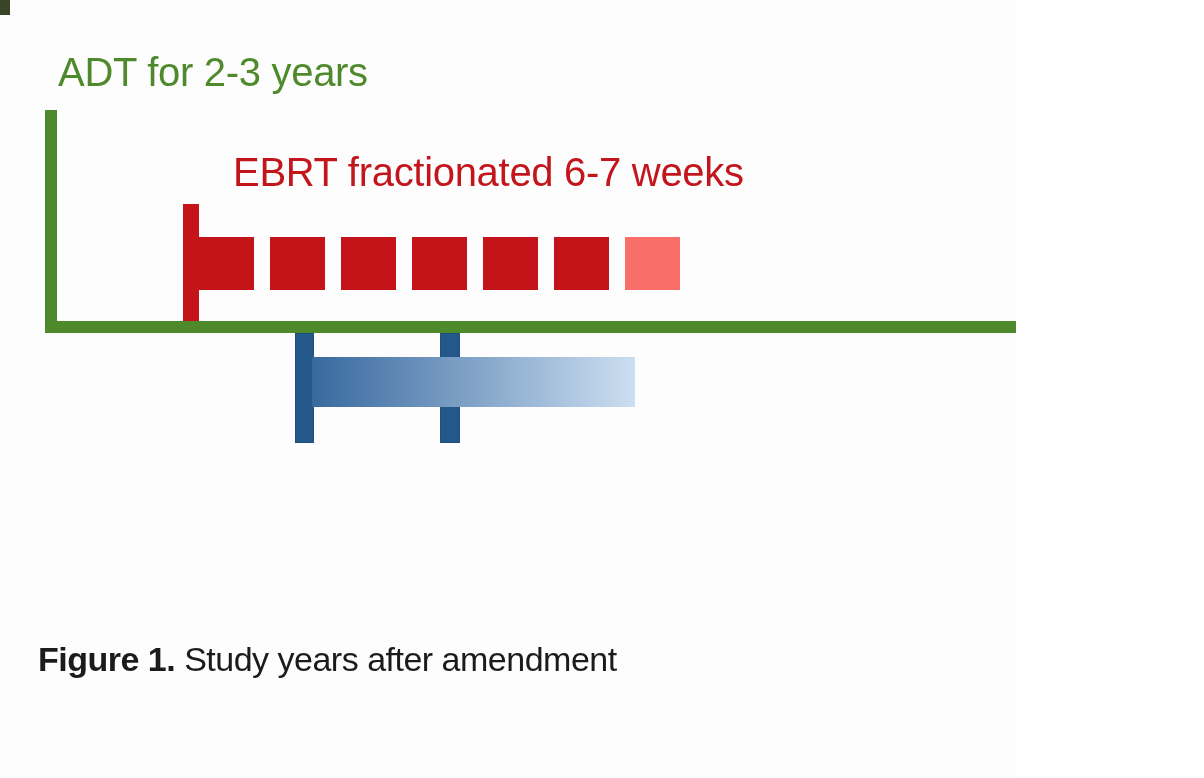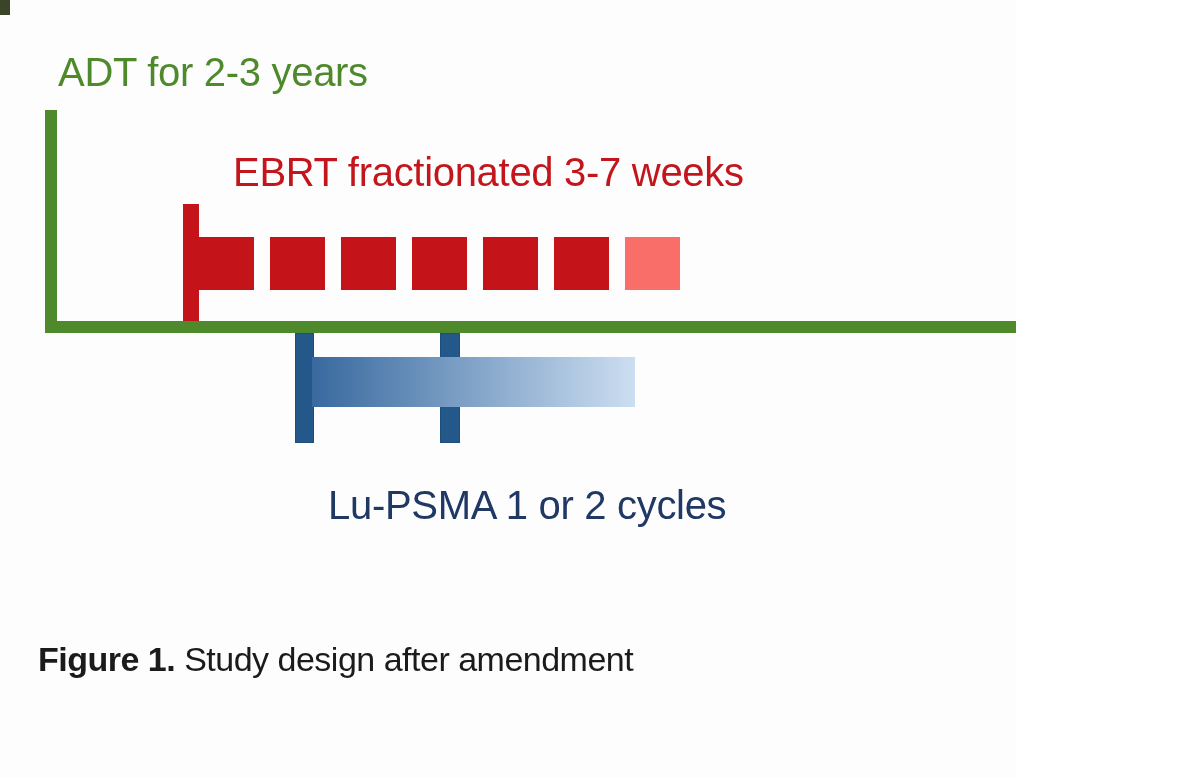--- a/index.html
+++ b/index.html
@@ -94,43 +94,42 @@
 </style>
 </head>
 <body>
 
 <div class="canvas">
 
   <div class="corner-mark"></div>
 
   <div class="adt-label">ADT for 2-3 years</div>
 
-  <div class="ebrt-label">EBRT fractionated 3-7 weeks</div>
+  <div class="ebrt-label">EBRT fractionated 6-7 weeks</div>
 
   <div class="timeline-vertical"></div>
   <div class="timeline-horizontal"></div>
   <div class="timeline-arrowhead"></div>
 
   <div class="ebrt-start-bar"></div>
   <div id="ebrt-blocks">
       <div class="fraction-block dark" style="left: 199px;"></div>
       <div class="fraction-block dark" style="left: 270px;"></div>
       <div class="fraction-block dark" style="left: 341px;"></div>
       <div class="fraction-block dark" style="left: 412px;"></div>
       <div class="fraction-block dark" style="left: 483px;"></div>
       <div class="fraction-block dark" style="left: 554px;"></div>
       <div class="fraction-block light" style="left: 625px;"></div>
     </div>
 
   <div class="lupsma-marker marker1"></div>
   <div class="lupsma-marker marker2"></div>
   <div class="lupsma-bar"></div>
 
-  <div class="lupsma-label">Lu-PSMA 1 or 2 cycles</div>
 
   <div class="caption">
-    <span class="caption-bold">Figure 1.</span><span> Study design after amendment</span>
+    <span class="caption-bold">Figure 1.</span><span> Study years after amendment</span>
   </div>
 
   <div class="footnote">
   </div>
 
 </div>
 
 </body></html>

